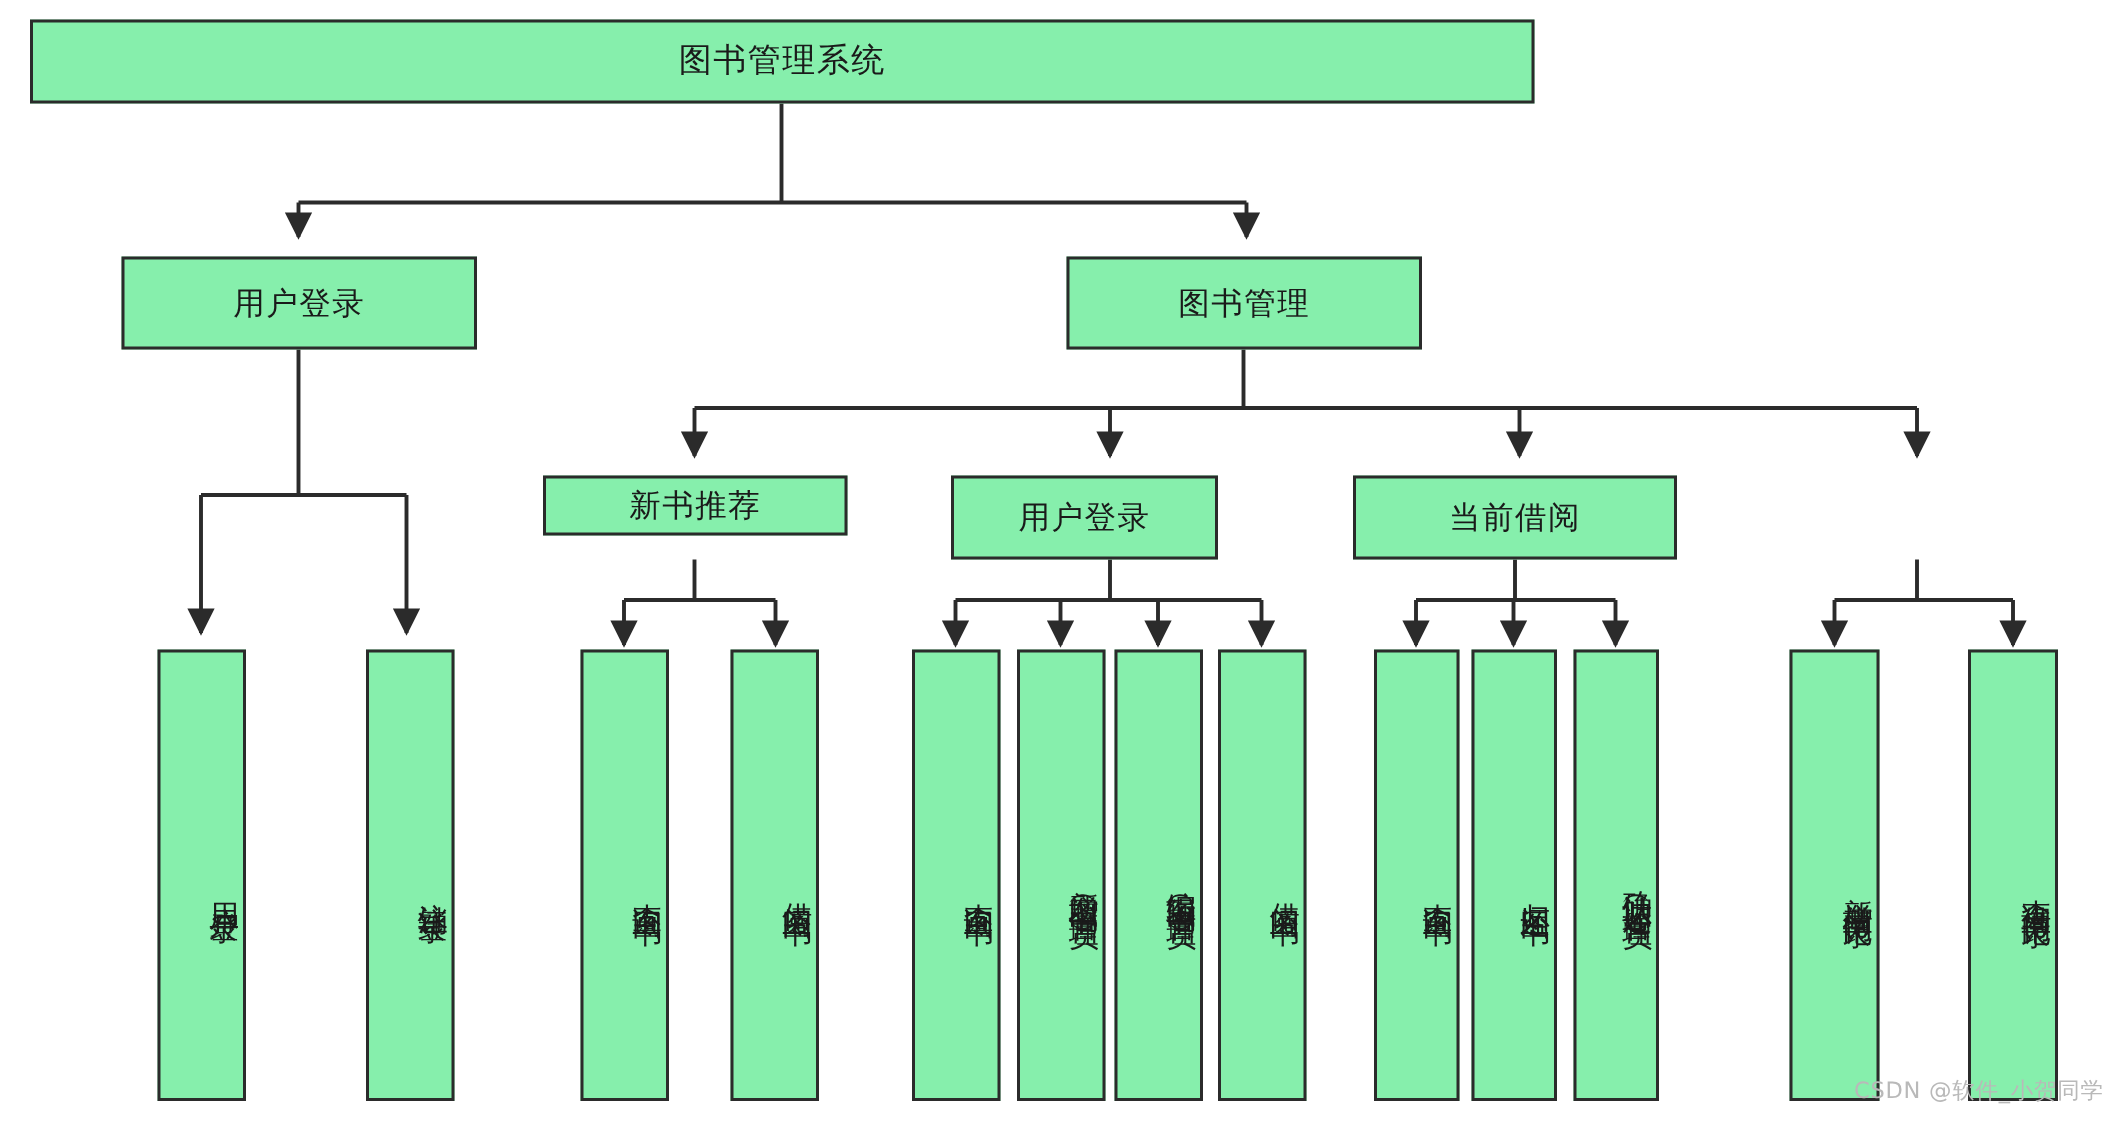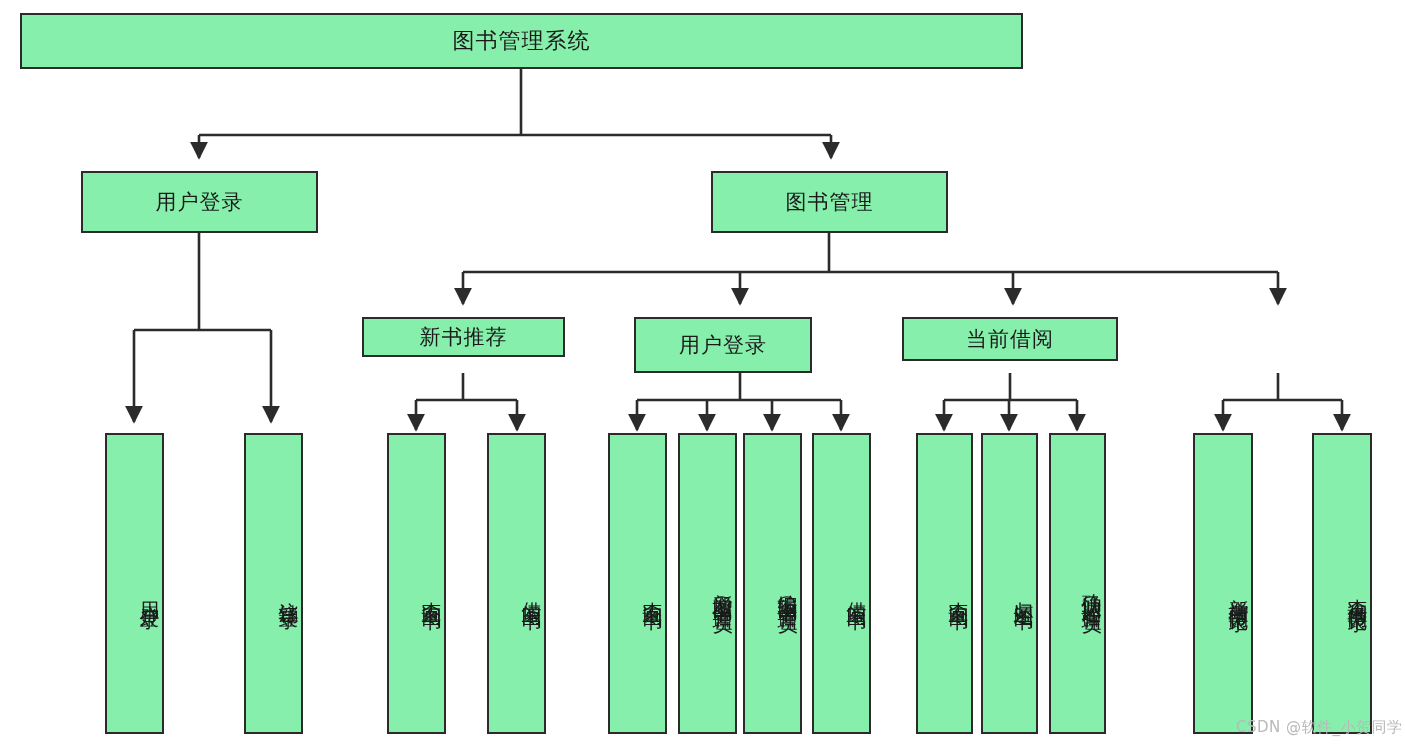--- a/index.html
+++ b/index.html
@@ -132,21 +132,21 @@
     </g>
   </svg>
 
   <div class="node node-h root" style="left:20px; top:13px; width:1003px; height:56px;">图书管理系统</div>
 
   <div class="node node-h" style="left:81px; top:171px; width:237px; height:62px;">用户登录</div>
   <div class="node node-h" style="left:711px; top:171px; width:237px; height:62px;">图书管理</div>
 
   <div class="node node-h" style="left:362px; top:317px; width:203px; height:40px;">新书推荐</div>
   <div class="node node-h" style="left:634px; top:317px; width:178px; height:56px;">用户登录</div>
-  <div class="node node-h" style="left:902px; top:317px; width:216px; height:44px;">当前借阅</div>
+  <div class="node node-h" style="left:902px; top:317px; width:216px; height:56px;">当前借阅</div>
 
   <div class="node node-v" style="left:105px; top:433px; width:59px; height:301px;">
     <span class="vtext">用户登录</span>
   </div>
   <div class="node node-v" style="left:244px; top:433px; width:59px; height:301px;">
     <span class="vtext">注销登录</span>
   </div>
 
   <div class="node node-v" style="left:387px; top:433px; width:59px; height:301px;">
     <span class="vtext">查询图书</span>

